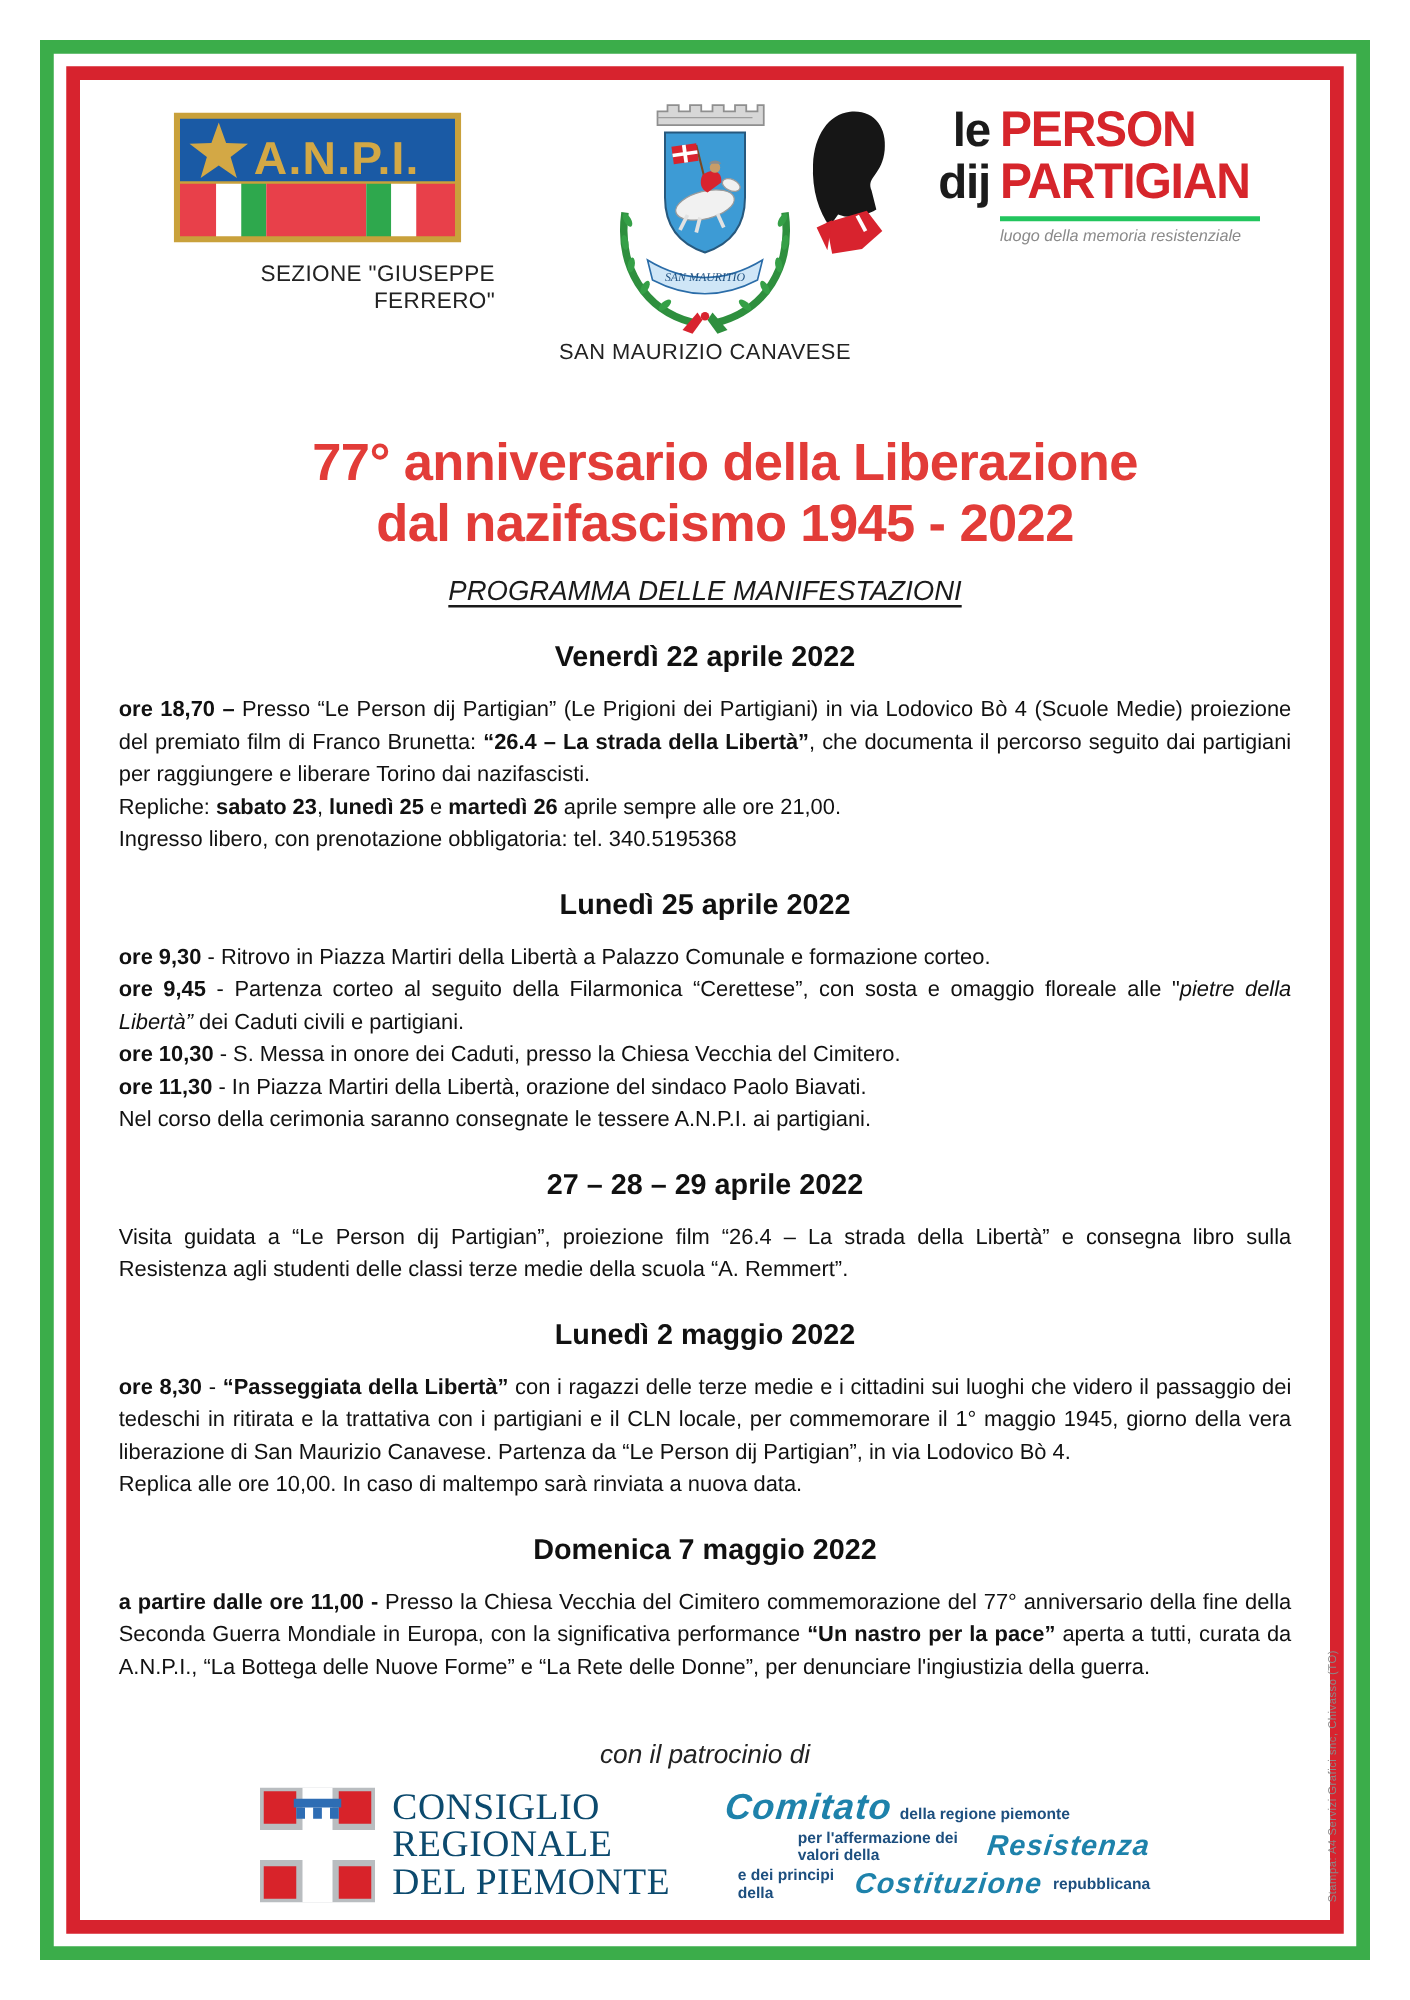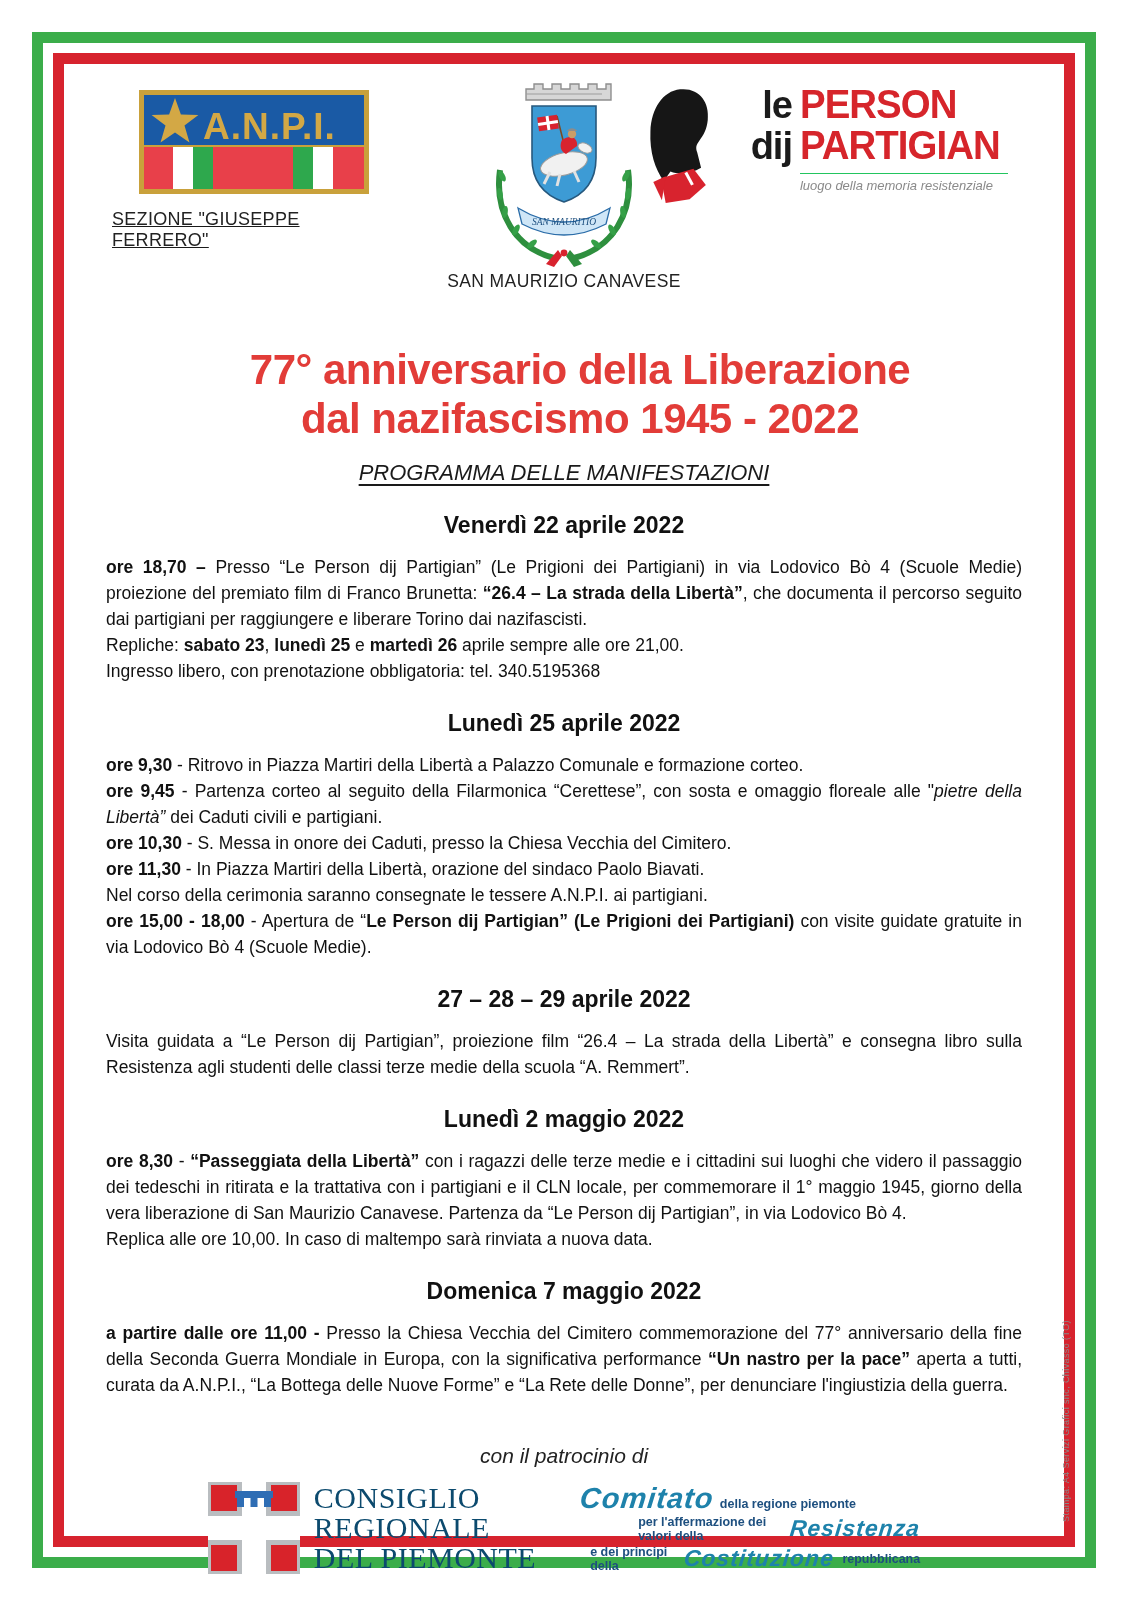--- a/index.html
+++ b/index.html
@@ -12,44 +12,44 @@
     font-family: "Liberation Sans", sans-serif;
     color: #1a1a1a;
     overflow: hidden;
   }
   .frame-green { position:absolute; inset:32px; border:11px solid #3bad4a; pointer-events:none; }
   .frame-red   { position:absolute; inset:53px; border:11px solid #d7232e; pointer-events:none; }
   .content { position:absolute; inset:64px; }
 
   
   .header { position:relative; height:272px; }
-  .anpi-block { position:absolute; left:48px; top:26px; width:284px; text-align:left;text-decoration:underline; }
+  .anpi-block { position:absolute; left:48px; top:26px; width:284px; text-align:right; }
   .anpi-block svg { display:block; margin:0 auto; }
   .anpi-section { margin-top:15px; font-size:18px; color:#222; letter-spacing:.3px; }
 
   .stemma-block { position:absolute; left:50%; top:8px; transform:translateX(-50%); width:240px; text-align:center; }
   .stemma-block svg { display:block; margin:0 auto; }
   .comune-name { margin-top:3px; font-size:17.5px; color:#222; letter-spacing:.4px; }
 
   .partigian-block { position:absolute; right:56px; top:20px; display:flex; align-items:flex-start; }
   .partigian-text { margin-left:10px; }
   .pl-row { display:grid; grid-template-columns:58px auto; column-gap:8px; align-items:baseline; }
   .pl-article { font-weight:bold; font-size:38px; color:#1b1b1b; text-align:right; line-height:1.02; letter-spacing:-1px;}
   .pl-word { font-weight:bold; font-size:40px; color:#d6252b; line-height:1.02; letter-spacing:-1px; transform:scaleX(.96); transform-origin:left;}
-  .pl-tagline { grid-column:2; border-top:1px solid #22c55e; margin-top:7px; padding-top:4px;
+  .pl-tagline { grid-column:2; border-top:4px solid #22c55e; margin-top:7px; padding-top:4px;
                 font-size:13px; font-style:italic; color:#8a8a8a; }
 
   
   .title { margin-top:10px; text-align:center; color:#e23c38; font-weight:bold;
            font-size:42px; line-height:1.16; letter-spacing:-.5px;padding-left:32px; }
   .subtitle { margin-top:17px; text-align:center; font-style:italic; font-size:22px;
               text-decoration:underline; text-underline-offset:4px; color:#1a1a1a; }
 
   
-  .program { padding:0 42px; }
+  .program { padding:0 31px; }
   .program h2 { text-align:center; font-size:23px; font-weight:bold; margin:26px 0 15px; color:#111; }
   .program p { font-size:17.5px; line-height:26px; text-align:justify; color:#111; }
   .program .b { font-weight:bold; }
   .program .i { font-style:italic; }
 
   
   .patronage-label { margin-top:46px; text-align:center; font-style:italic; font-size:21px; color:#222; }
   .logos-row { margin-top:14px; display:flex; justify-content:center; align-items:center; gap:44px; }
   .consiglio { display:flex; align-items:center; gap:14px; }
   .consiglio-text { font-family:"Liberation Serif", serif; font-size:30px; line-height:1.0;
@@ -185,21 +185,20 @@
       </section>
 
       <section>
         <h2>Lunedì 25 aprile 2022</h2>
         <div>
             <p><span class="b">ore 9,30</span><span> - Ritrovo in Piazza Martiri della Libertà a Palazzo Comunale e formazione corteo.</span></p>
             <p><span class="b">ore 9,45</span><span> - Partenza corteo al seguito della Filarmonica “Cerettese”, con sosta e omaggio floreale alle "</span><span class="i">pietre della Libertà”</span><span> dei Caduti civili e partigiani.</span></p>
             <p><span class="b">ore 10,30</span><span> - S. Messa in onore dei Caduti, presso la Chiesa Vecchia del Cimitero.</span></p>
             <p><span class="b">ore 11,30</span><span> - In Piazza Martiri della Libertà, orazione del sindaco Paolo Biavati.</span></p>
             <p><span>Nel corso della cerimonia saranno consegnate le tessere A.N.P.I. ai partigiani.</span></p>
-            <p><span class="b">ore 15,00 - 18,00</span><span> - Apertura de “</span><span class="b">Le Person dij Partigian” (Le Prigioni dei Partigiani)</span><span> con visite guidate gratuite in via Lodovico Bò 4 (Scuole Medie).</span></p>
           </div>
       </section>
 
       <section>
         <h2>27 – 28 – 29 aprile 2022</h2>
         <div>
             <p><span>Visita guidata a “Le Person dij Partigian”, proiezione film “26.4 – La strada della Libertà” e consegna libro sulla Resistenza agli studenti delle classi terze medie della scuola “A. Remmert”.</span></p>
           </div>
       </section>
 

